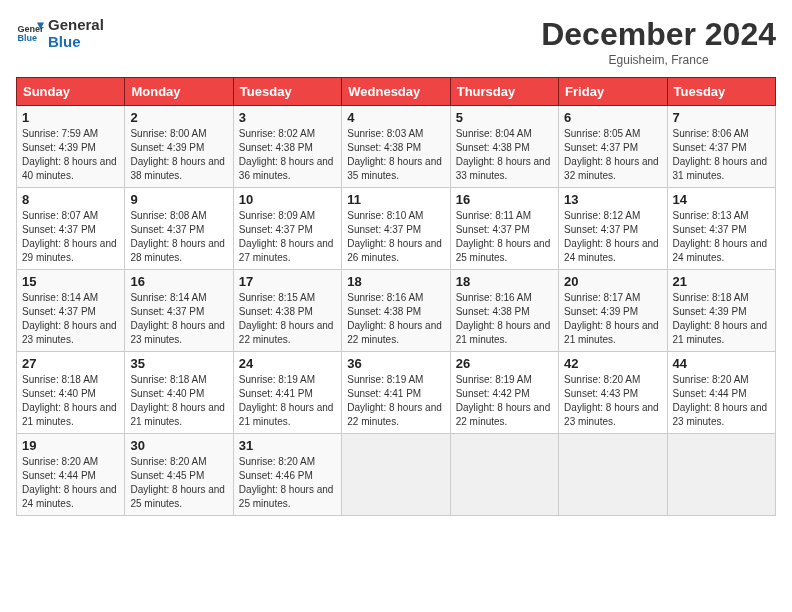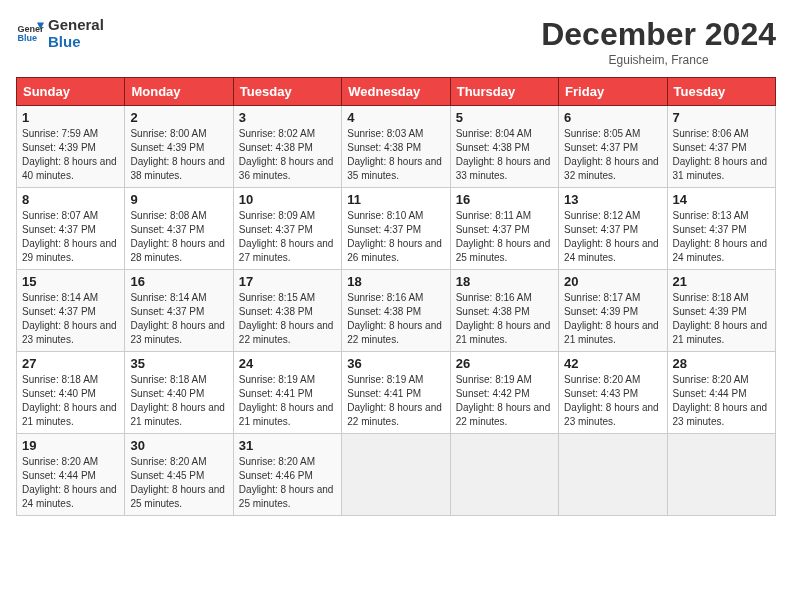--- a/index.html
+++ b/index.html
@@ -221,21 +221,21 @@
         </td>
         <td>
           <span class="day-num">26</span>
           <div class="day-info">Sunrise: 8:19 AM<br>Sunset: 4:42 PM<br>Daylight: 8 hours and 22 minutes.</div>
         </td>
         <td>
           <span class="day-num">42</span>
           <div class="day-info">Sunrise: 8:20 AM<br>Sunset: 4:43 PM<br>Daylight: 8 hours and 23 minutes.</div>
         </td>
         <td>
-          <span class="day-num">28</span>
+          <span class="day-num">44</span>
           <div class="day-info">Sunrise: 8:20 AM<br>Sunset: 4:44 PM<br>Daylight: 8 hours and 23 minutes.</div>
         </td>
       </tr>
       <tr>
         <td>
           <span class="day-num">19</span>
           <div class="day-info">Sunrise: 8:20 AM<br>Sunset: 4:44 PM<br>Daylight: 8 hours and 24 minutes.</div>
         </td>
         <td>
           <span class="day-num">30</span>

